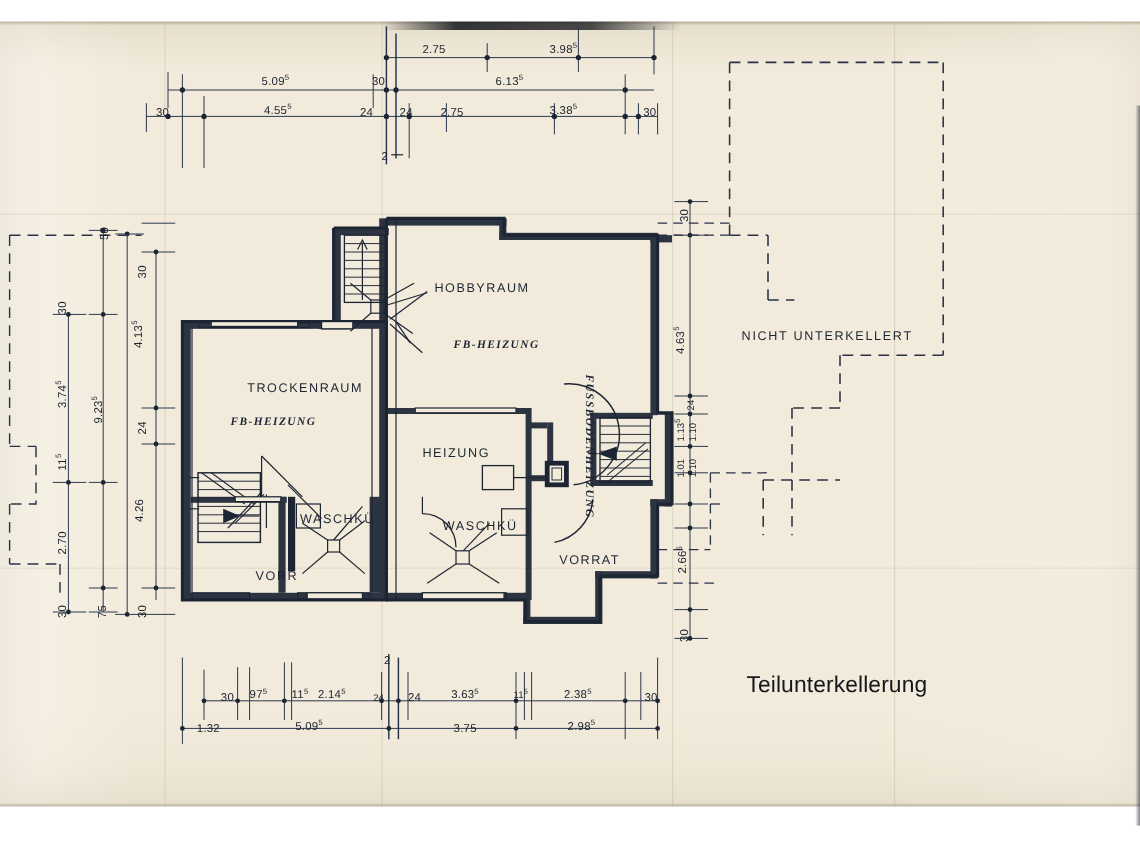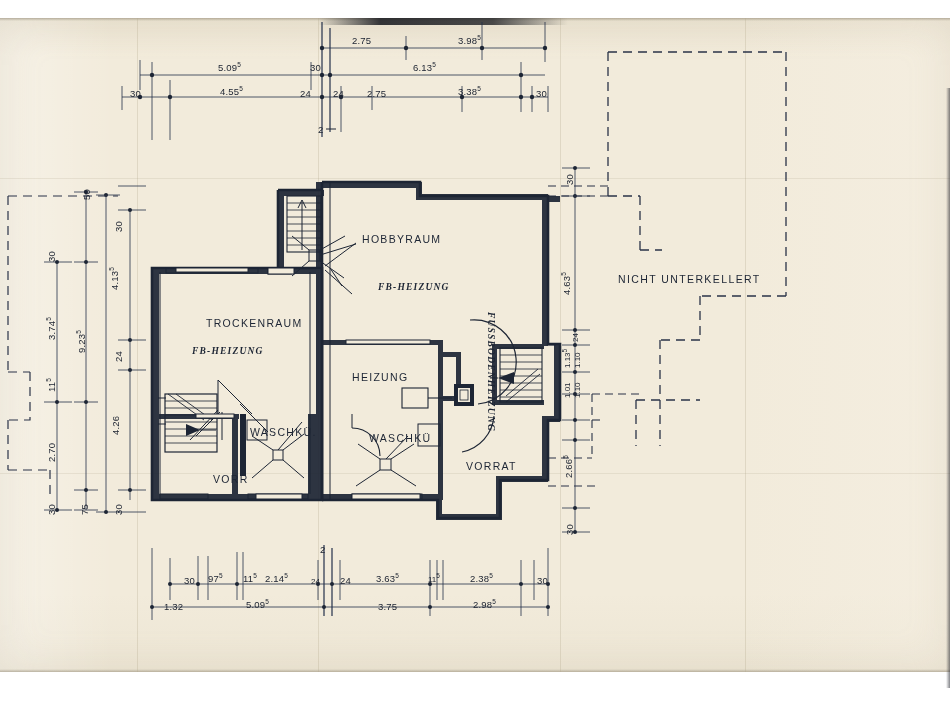--- a/index.html
+++ b/index.html
@@ -534,14 +534,15 @@
       <text class="dim-sm" x="578" y="342" transform="rotate(-90 578 342)">24</text>
       <text class="dim-sm" x="570" y="368" transform="rotate(-90 570 368)">1.13<tspan class="sup" dy="-3">5</tspan></text>
       <text class="dim-sm" x="580" y="368" transform="rotate(-90 580 368)">1.10</text>
       <text class="dim-sm" x="570" y="398" transform="rotate(-90 570 398)">1.01</text>
       <text class="dim-sm" x="580" y="398" transform="rotate(-90 580 398)">1.10</text>
       <text class="dim" x="572" y="478" transform="rotate(-90 572 478)">2.66<tspan class="sup" dy="-4">5</tspan></text>
       <text class="dim" x="573" y="535" transform="rotate(-90 573 535)">30</text>
     </g>
   </svg>
 
+  <div id="caption">Teilunterkellerung</div>
 
 </div>
 
 </body></html>

